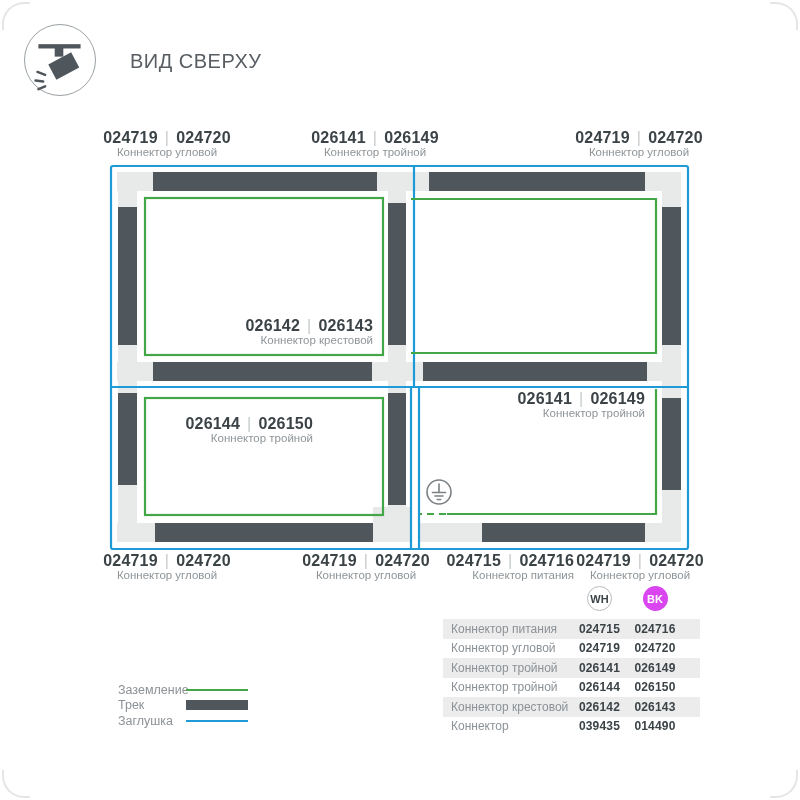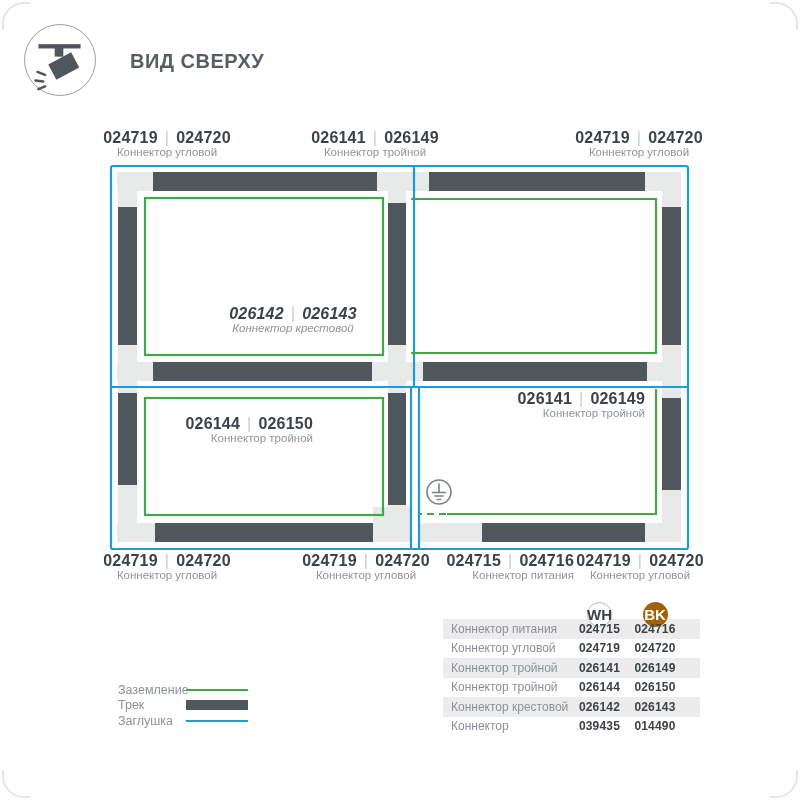--- a/index.html
+++ b/index.html
@@ -10,21 +10,21 @@
   .corner{position:absolute;width:26px;height:26px;border:0 solid #e4e6e6;}
   .corner.tl{left:2px;top:2px;border-left-width:2px;border-top-width:2px;border-top-left-radius:22px;}
   .corner.tr{right:2px;top:2px;border-right-width:2px;border-top-width:2px;border-top-right-radius:22px;}
   .corner.bl{left:2px;bottom:2px;border-left-width:2px;border-bottom-width:2px;border-bottom-left-radius:22px;}
   .corner.br{right:2px;bottom:2px;border-right-width:2px;border-bottom-width:2px;border-bottom-right-radius:22px;}
 
   
   .hdr-icon{position:absolute;left:24px;top:24px;width:72px;height:72px;border:1.5px solid #9aa0a4;
             border-radius:50%;background:#fff;box-sizing:border-box;}
   .hdr-title{position:absolute;left:130px;top:48px;height:26px;line-height:26px;
-             font-size:20px;font-weight:700;letter-spacing:.5px;color:#575d62;}
+             font-size:20px;font-weight:400;letter-spacing:.5px;color:#575d62;}
 
   
   svg.diagram{position:absolute;left:0;top:0;}
 
   
   .clabel{position:absolute;width:160px;}
   .clabel .nums{font-size:16px;font-weight:700;color:#3b4347;letter-spacing:.2px;line-height:15px;white-space:nowrap;}
   .clabel .sep{color:#c7cbcd;font-weight:400;padding:0 7px;}
   .clabel .cname{font-size:11.5px;color:#8e9498;line-height:14px;white-space:nowrap;}
 
@@ -33,24 +33,24 @@
   .legend-row{display:flex;align-items:center;height:15.5px;}
   .legend-label{width:68px;font-size:12.5px;color:#8b9196;}
   .legend-swatch{width:62px;display:flex;align-items:center;}
   .sw-ground-line{height:2.5px;width:62px;background:#43a747;}
   .sw-track-bar{height:10px;width:62px;background:#4f565c;}
   .sw-neutral-line{height:2.5px;width:62px;background:#1e9bd7;}
 
   
   .ptable{position:absolute;left:443px;top:586px;width:257px;}
   .pt-head{display:grid;grid-template-columns:129px 55px 56px 17px;height:30px;margin-bottom:3px;}
-  .badge{width:25px;height:25px;border-radius:50%;box-sizing:border-box;margin:16px auto;
-         display:flex;align-items:center;justify-content:center;font-size:15px;font-weight:700;}
+  .badge{width:25px;height:25px;border-radius:50%;box-sizing:border-box;margin:0 auto;
+         display:flex;align-items:center;justify-content:center;font-size:11px;font-weight:700;}
   .badge.wh{background:#fff;border:1px solid #b9bdbf;color:#3b4347;}
-  .badge.bk{background:#a16207;color:#fff;}
+  .badge.bk{background:#d946ef;color:#fff;}
   .pt-row{display:grid;grid-template-columns:129px 55px 56px 17px;height:19.5px;align-items:center;}
   .pt-row.striped{background:#ececec;}
   .pt-name{font-size:12px;color:#8b9196;padding-left:8px;white-space:nowrap;}
   .pt-num{font-size:12px;font-weight:700;color:#3b4347;text-align:center;letter-spacing:.2px;}
 </style>
 </head>
 <body>
 
 <div class="stage">
 
@@ -135,21 +135,21 @@
         <div class="cname">Коннектор угловой</div>
       </div>
       <div class="clabel" style="top: 130px; text-align: center; left: 295px;">
         <div class="nums"><span>026141</span><span class="sep">|</span><span>026149</span></div>
         <div class="cname">Коннектор тройной</div>
       </div>
       <div class="clabel" style="top: 130px; text-align: center; left: 559px;">
         <div class="nums"><span>024719</span><span class="sep">|</span><span>024720</span></div>
         <div class="cname">Коннектор угловой</div>
       </div>
-      <div class="clabel" style="top: 306px; text-align: center; left: 213px; font-style: italic;">
+      <div class="clabel" style="top: 318px; text-align: right; left: 213px;">
         <div class="nums"><span>026142</span><span class="sep">|</span><span>026143</span></div>
         <div class="cname">Коннектор крестовой</div>
       </div>
       <div class="clabel" style="top: 416px; text-align: right; left: 153px;">
         <div class="nums"><span>026144</span><span class="sep">|</span><span>026150</span></div>
         <div class="cname">Коннектор тройной</div>
       </div>
       <div class="clabel" style="top: 391px; text-align: right; left: 485px;">
         <div class="nums"><span>026141</span><span class="sep">|</span><span>026149</span></div>
         <div class="cname">Коннектор тройной</div>

